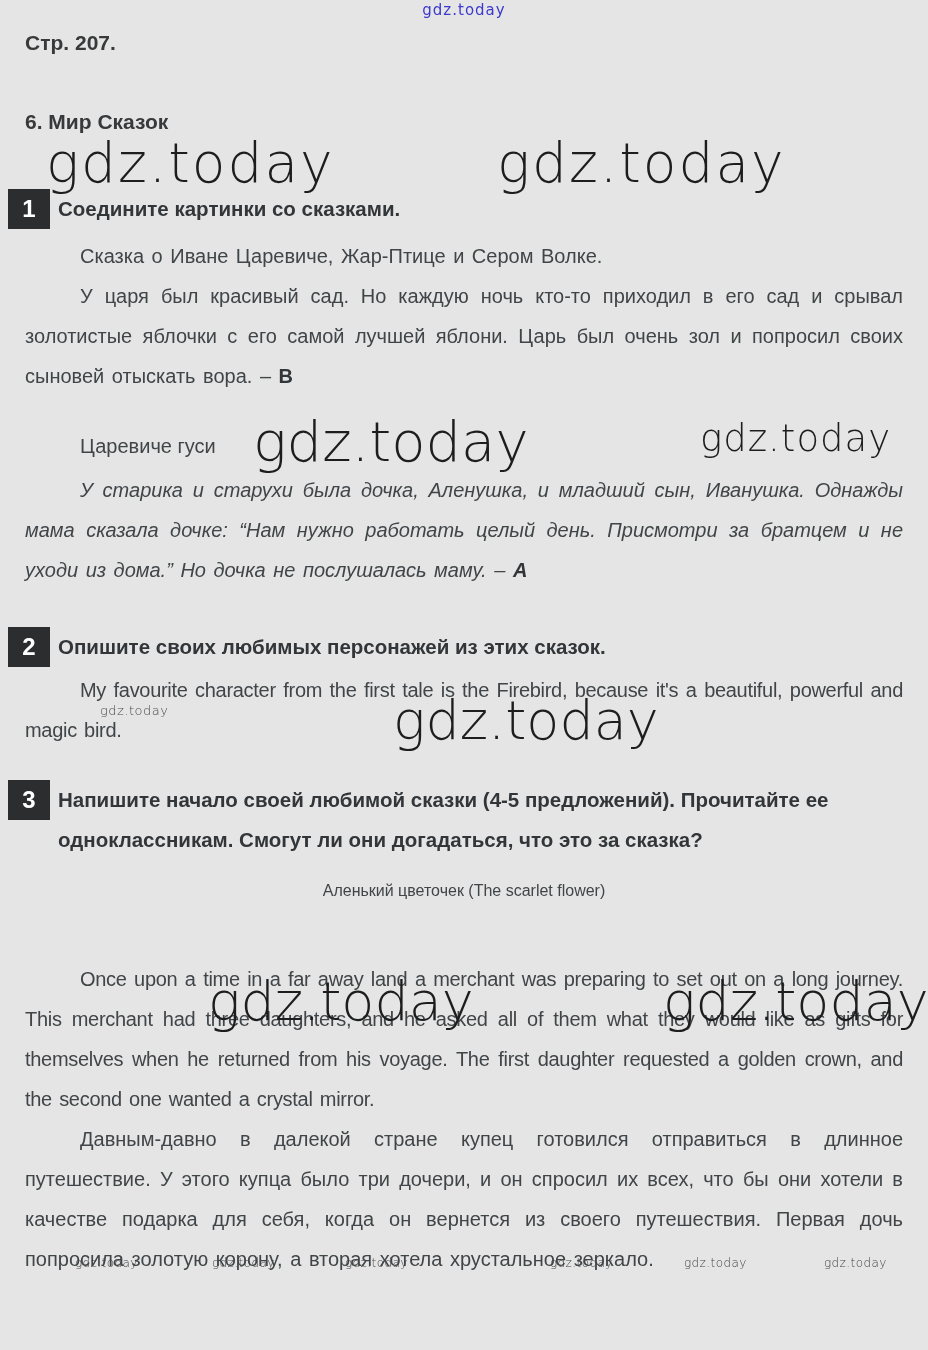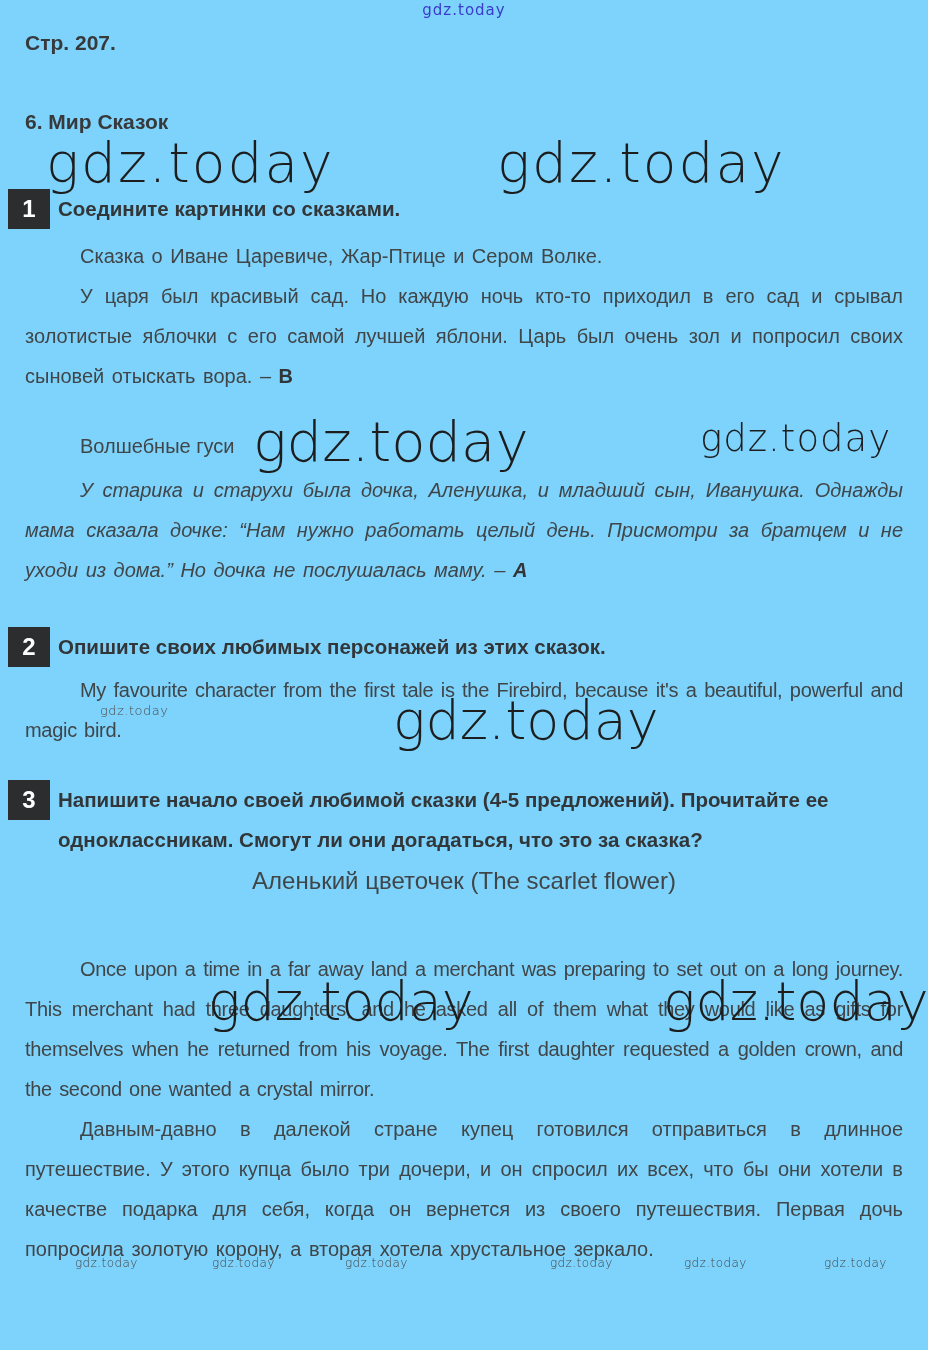--- a/index.html
+++ b/index.html
@@ -1,21 +1,21 @@
 <!DOCTYPE html>
 <html lang="ru"><head>
 <meta charset="utf-8">
 <style>
   html, body { margin: 0; padding: 0; background: #ffffff; }
   .page {
     position: relative;
     width: 928px;
     height: 1350px;
     margin: 0 auto;
-    background: #7dd3fc;
+    background: #e5e5e5;
     font-family: "Liberation Sans", sans-serif;
     color: #404548;
     padding: 0 25px;
     box-sizing: border-box;
     overflow: hidden;
   }
 
   
   .wm {
     position: absolute;
@@ -98,23 +98,23 @@
   .indent { text-indent: 55px; }
   .en { letter-spacing: -0.3px; }
   .answer { font-weight: bold; color: #323639; }
   .subtitle {
     margin: 30px 0 0 55px;
     font-size: 20px;
     line-height: 40px;
     color: #404548;
   }
   .tale-title {
-    margin-top: 6px;
+    margin-top: 16px;
     text-align: center;
-    font-size: 24px;
+    font-size: 16px;
     line-height: 30px;
     color: #404548;
   }
   .mt-7 { margin-top: 7px; }
   .mt-4 { margin-top: 4px; font-style: italic; }
   .mt-3 { margin-top: 3px; }
   .mt-53 { margin-top: 53px; }
 </style>
 </head>
 <body>
@@ -140,21 +140,21 @@
   <div class="page-ref">Стр. 207.</div>
   <div class="chapter-title">6. Мир Сказок</div>
 
   <div class="sec-header m-sec1">
     <div class="badge">1</div>
     <div class="sec-title">Соедините картинки со сказками.</div>
   </div>
   <p class="para indent mt-7">Сказка о Иване Царевиче, Жар-Птице и Сером Волке.</p>
   <p class="para indent"><span>У царя был красивый сад. Но каждую ночь кто-то приходил в его сад и срывал золотистые яблочки с его самой лучшей яблони. Царь был очень зол и попросил своих сыновей отыскать вора. – </span><span class="answer">В</span></p>
 
-  <p class="subtitle">Волшебные гуси</p>
+  <p class="subtitle">Царевиче гуси</p>
   <p class="para indent mt-4"><span>У старика и старухи была дочка, Аленушка, и младший сын, Иванушка. Однажды мама сказала дочке: “Нам нужно работать целый день. Присмотри за братцем и не уходи из дома.” Но дочка не послушалась маму. – </span><span class="answer">А</span></p>
 
   <div class="sec-header m-sec2">
     <div class="badge">2</div>
     <div class="sec-title">Опишите своих любимых персонажей из этих сказок.</div>
   </div>
   <p class="para indent en mt-3">My favourite character from the first tale is the Firebird, because it's a beautiful, powerful and magic bird.</p>
 
   <div class="sec-header m-sec3">
     <div class="badge">3</div>

